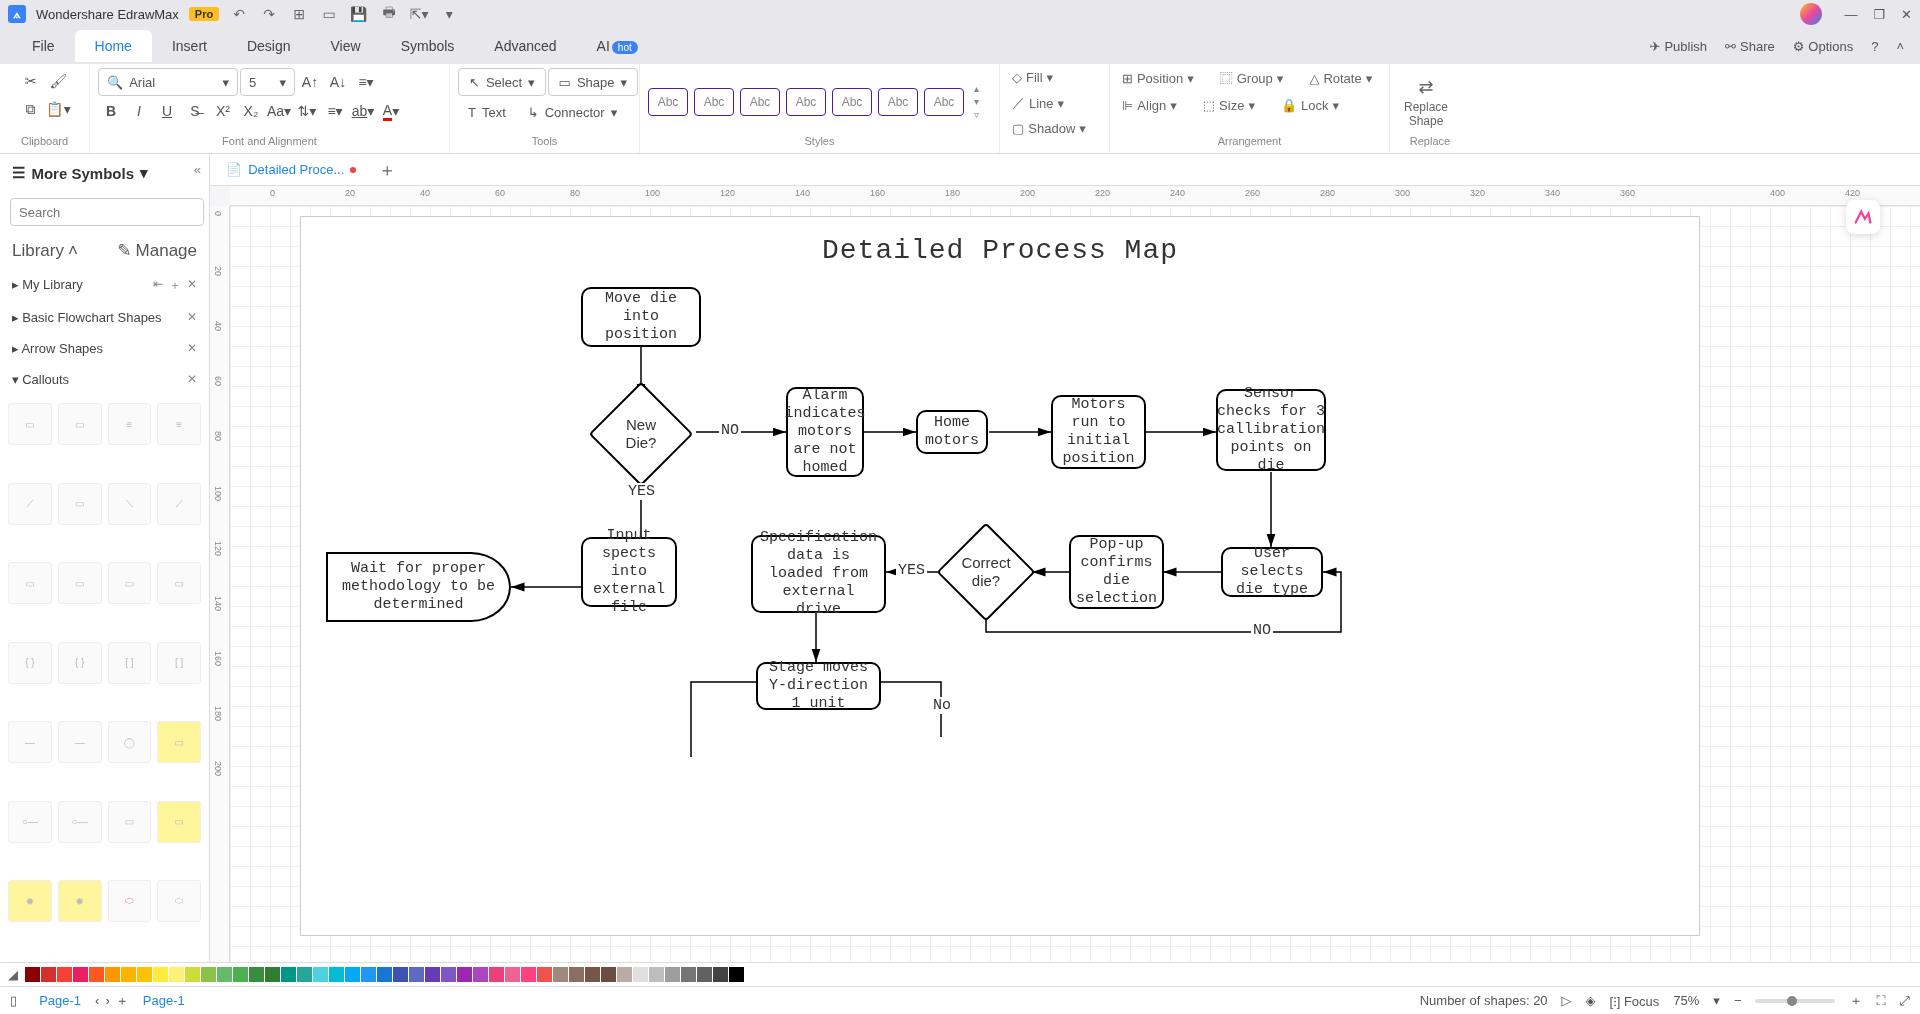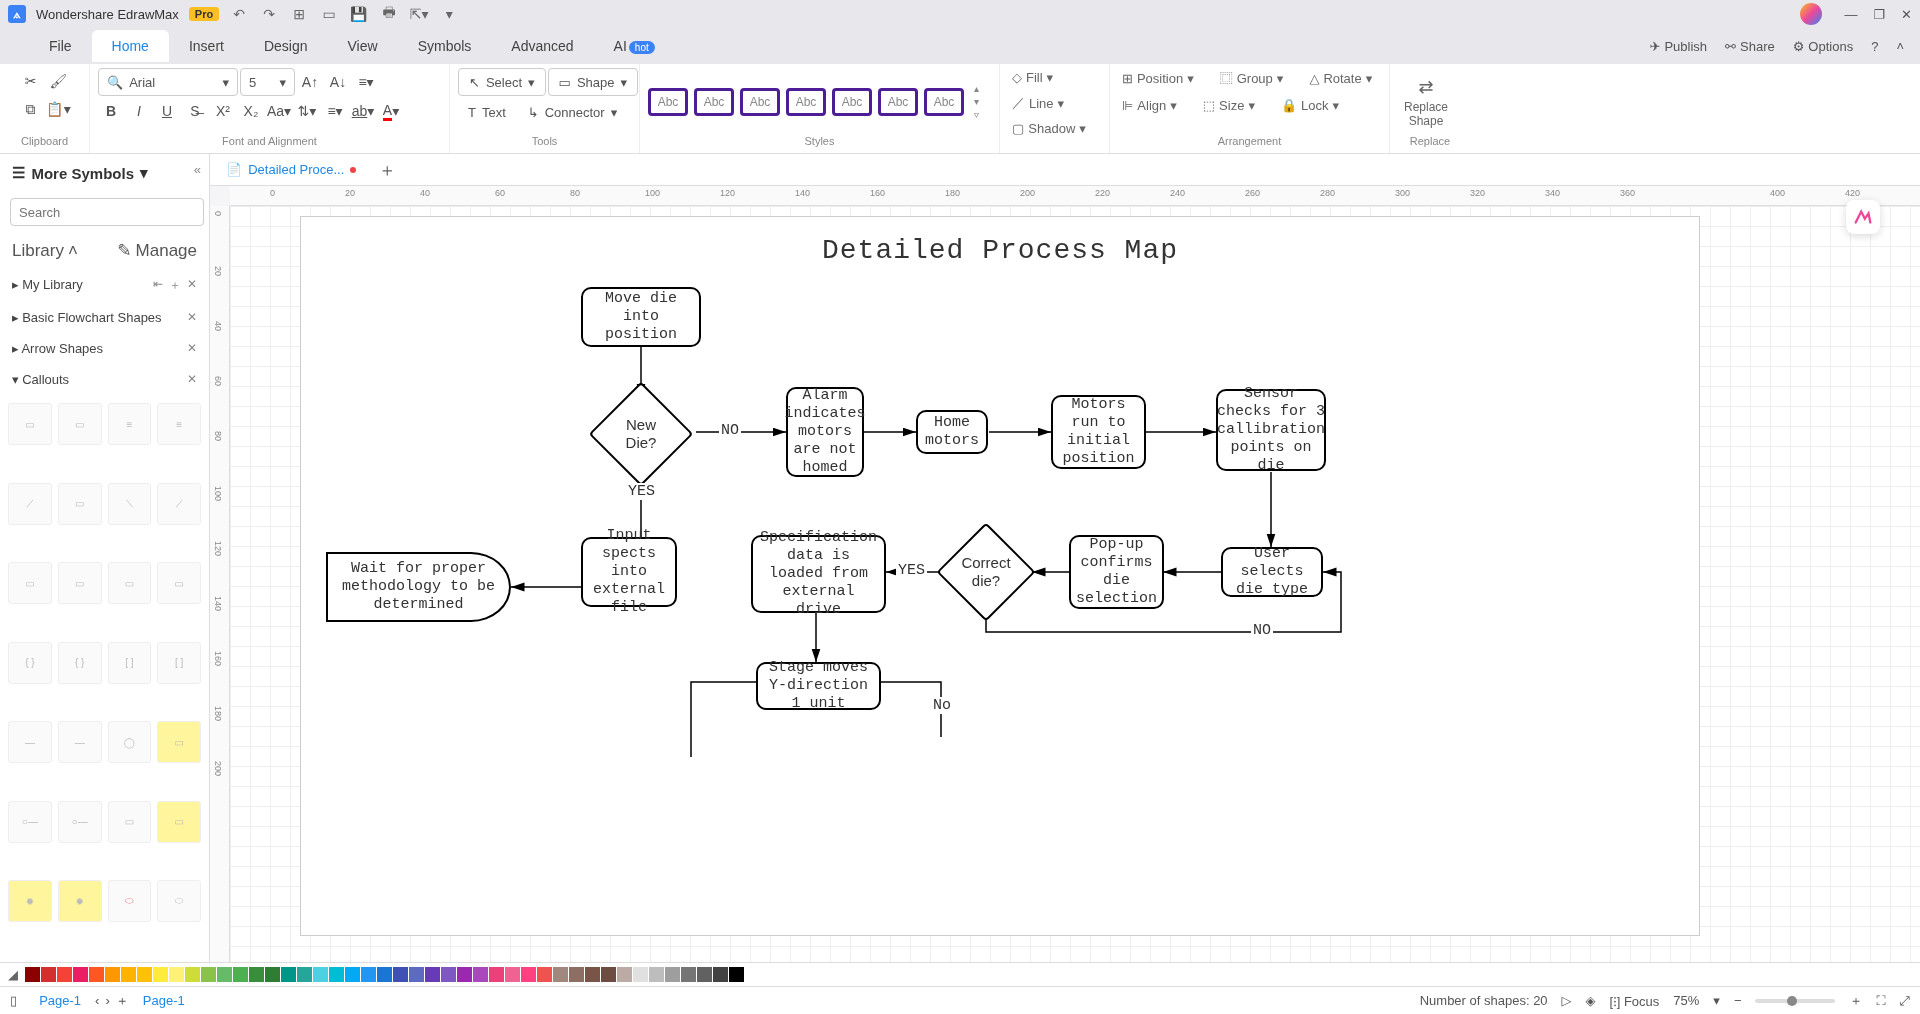--- a/index.html
+++ b/index.html
@@ -5,37 +5,37 @@
 *{box-sizing:border-box;margin:0;padding:0;font-family:"Segoe UI",Arial,sans-serif;user-select:none}
 body{width:1920px;height:1014px;background:#e8e8ec;overflow:hidden;font-size:13px;color:#333}
 .titlebar{height:28px;background:#e8e8ec;display:flex;align-items:center;padding:0 8px;gap:10px}
 .logo{width:18px;height:18px;background:#3b82f6;border-radius:3px;display:flex;align-items:center;justify-content:center;color:#fff;font-weight:bold;font-size:12px}
 .appname{font-size:13px;color:#333}
 .pro{background:#fbbf24;color:#333;padding:1px 6px;border-radius:3px;font-size:11px;font-weight:bold}
 .tb-btn{width:20px;height:20px;display:flex;align-items:center;justify-content:center;color:#666;cursor:pointer;font-size:14px}
 .tb-spacer{flex:1}
 .avatar{width:22px;height:22px;border-radius:50%;background:linear-gradient(135deg,#fbbf24,#ec4899,#3b82f6)}
 .wincontrols{display:flex;gap:16px;margin-left:12px;color:#555}
-.menubar{height:36px;background:#e8e8ec;display:flex;align-items:center;padding-left:29px;gap:0}
+.menubar{height:36px;background:#e8e8ec;display:flex;align-items:center;padding-left:12px;gap:0}
 .menutab{padding:8px 20px;color:#444;cursor:pointer;font-size:14px}
 .menutab.active{background:#fff;color:#1e88e5;border-radius:6px 6px 0 0}
 .menu-right{margin-left:auto;display:flex;align-items:center;gap:18px;padding-right:16px;color:#555;font-size:13px}
 .menu-right span{display:flex;align-items:center;gap:4px;cursor:pointer}
 .hot{background:#3b82f6;color:#fff;padding:1px 6px;border-radius:8px;font-size:10px;margin-left:2px}
 .ribbon{height:90px;background:#fff;display:flex;border-bottom:1px solid #ddd}
 .rgroup{display:flex;flex-direction:column;padding:4px 8px;border-right:1px solid #eee;position:relative}
 .rgroup-body{flex:1;display:flex;align-items:center;gap:4px}
 .rgroup-label{font-size:11px;color:#888;text-align:center;padding-bottom:2px;position:relative}
 .iconbtn{width:26px;height:26px;display:flex;align-items:center;justify-content:center;color:#555;cursor:pointer;border-radius:3px;font-size:14px}
 .fontselect{width:140px;height:28px;border:1px solid #ccc;border-radius:4px;display:flex;align-items:center;padding:0 8px;gap:6px;color:#555;font-size:13px}
 .fontsize{width:55px;height:28px;border:1px solid #ccc;border-radius:4px;display:flex;align-items:center;padding:0 8px;color:#555;justify-content:space-between;font-size:13px}
 .cols{display:flex;flex-direction:column;gap:2px}
 .row{display:flex;gap:2px;align-items:center}
 .toolbtn{height:28px;padding:0 10px;border:1px solid #ccc;border-radius:4px;display:flex;align-items:center;gap:6px;color:#555;cursor:pointer;font-size:13px}
-.swatch{width:40px;height:28px;border:3px solid #4c1d95;border-radius:4px;display:flex;align-items:center;justify-content:center;color:#888;cursor:pointer;font-size:12px}
+.swatch{width:40px;height:28px;border:1px solid #4c1d95;border-radius:4px;display:flex;align-items:center;justify-content:center;color:#888;cursor:pointer;font-size:12px}
 .proptbtn{display:flex;align-items:center;gap:4px;color:#666;cursor:pointer;font-size:13px;padding:2px 4px}
 .bigbtn{display:flex;flex-direction:column;align-items:center;justify-content:center;color:#666;font-size:12px;gap:2px;cursor:pointer;padding:0 6px}
 .main{display:flex;height:calc(100% - 28px - 36px - 90px - 24px - 28px)}
 .sidebar{width:210px;background:#fff;border-right:1px solid #ddd;display:flex;flex-direction:column}
 .side-head{padding:10px 12px;font-weight:600;color:#333;display:flex;align-items:center;gap:6px;font-size:15px}
 .collapse{position:absolute;top:8px;right:8px;color:#888;cursor:pointer}
 .side-head-wrap{position:relative}
 .searchrow{display:flex;padding:6px 10px;gap:6px}
 .searchbox{flex:1;height:28px;border:1px solid #ccc;border-radius:4px;padding:0 8px;color:#888;font-size:13px}
 .searchbtn{background:#1e88e5;color:#fff;padding:0 12px;border-radius:4px;display:flex;align-items:center;cursor:pointer;font-size:13px}

